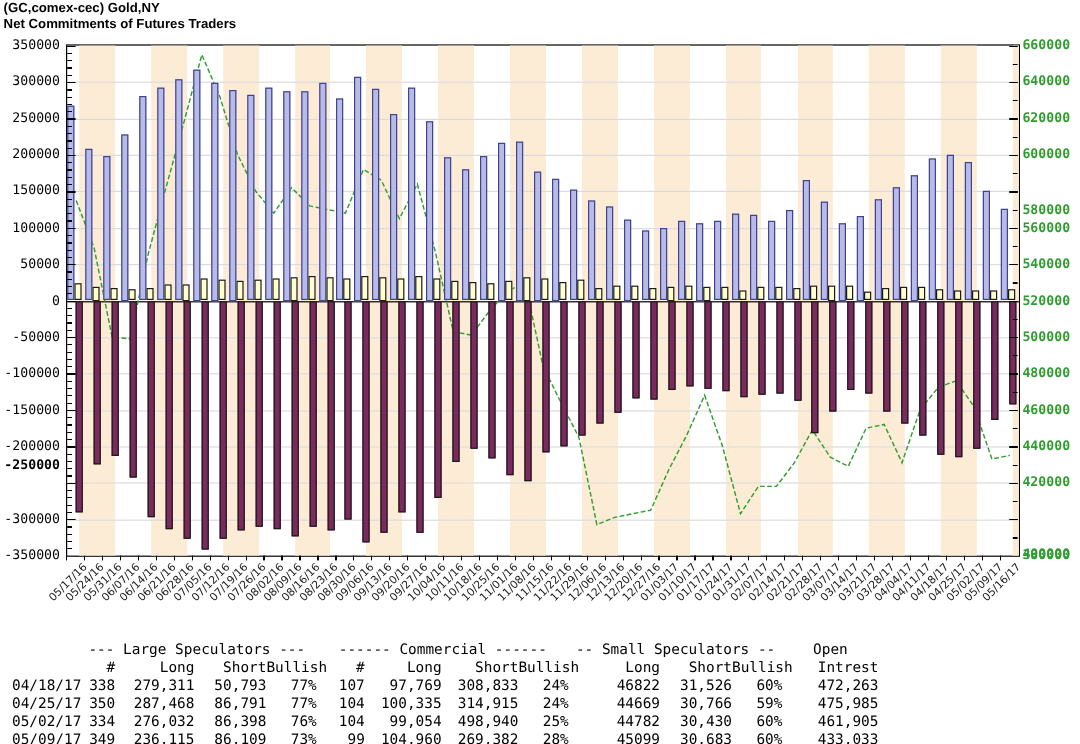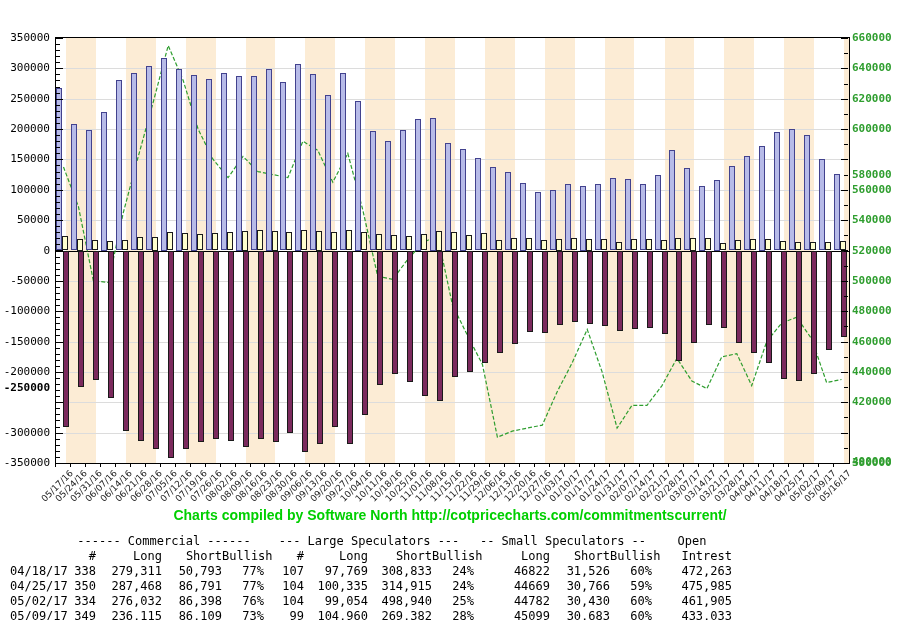--- a/index.html
+++ b/index.html
@@ -34,20 +34,22 @@
              display:grid;grid-template-columns:54px 32px 66px 60px 42px 40px 64px 64px 42px 76px 60px 42px 80px;}
   #cot-table div{white-space:pre;}
   .cell-r{text-align:right;}
   .cell-c{text-align:center;}
   .ghead{font-weight:normal;}
 </style>
 </head>
 <body>
 
 <div id="stage">
+  <div id="title">(GC,comex-cec) Gold,NY
+Net Commitments of Futures Traders</div>
 
 
   <div id="plot">
       <div class="band" style="left: 10px; width: 29.9px;"></div>
       <div class="band" style="left: 69.8px; width: 29.9px;"></div>
       <div class="band" style="left: 129.7px; width: 29.9px;"></div>
       <div class="band" style="left: 189.5px; width: 29.9px;"></div>
       <div class="band" style="left: 249.4px; width: 29.9px;"></div>
       <div class="band" style="left: 309.2px; width: 29.9px;"></div>
       <div class="band" style="left: 369.1px; width: 29.9px;"></div>
@@ -318,28 +320,25 @@
       <div class="xlab" style="left: 740.8px; top: 468px;">03/28/17</div>
       <div class="xlab" style="left: 755.7px; top: 468px;">04/04/17</div>
       <div class="xlab" style="left: 770.7px; top: 468px;">04/11/17</div>
       <div class="xlab" style="left: 785.7px; top: 468px;">04/18/17</div>
       <div class="xlab" style="left: 800.6px; top: 468px;">04/25/17</div>
       <div class="xlab" style="left: 815.6px; top: 468px;">05/02/17</div>
       <div class="xlab" style="left: 830.6px; top: 468px;">05/09/17</div>
       <div class="xlab" style="left: 845.5px; top: 468px;">05/16/17</div>
     </div>
 
-  <div id="footer" style="color: rgb(0, 207, 0);">
-    <span>Charts compiled by Software North  http://cotpricecharts.com/commitmentscurrent/</span>
-  </div>
 
   <div id="cot-table">
       <div style="grid-column: span 1;"></div>
+      <div class="cell-c ghead" style="grid-column: span 4;">--- Large Speculators ---</div>
       <div class="cell-c ghead" style="grid-column: span 4;">------ Commercial ------</div>
-      <div class="cell-c ghead" style="grid-column: span 4;">--- Large Speculators ---</div>
       <div class="cell-c ghead" style="grid-column: span 3;">-- Small Speculators --</div>
       <div class="cell-c ghead" style="grid-column: span 1;">Open</div>
       <div style="grid-column: span 1;"></div>
       <div class="cell-r" style="grid-column: span 1;">#</div>
       <div class="cell-r" style="grid-column: span 1;">Long</div>
       <div class="cell-r" style="grid-column: span 1;">Short</div>
       <div class="cell-r" style="grid-column: span 1;">Bullish</div>
       <div class="cell-r" style="grid-column: span 1;">#</div>
       <div class="cell-r" style="grid-column: span 1;">Long</div>
       <div class="cell-r" style="grid-column: span 1;">Short</div>

